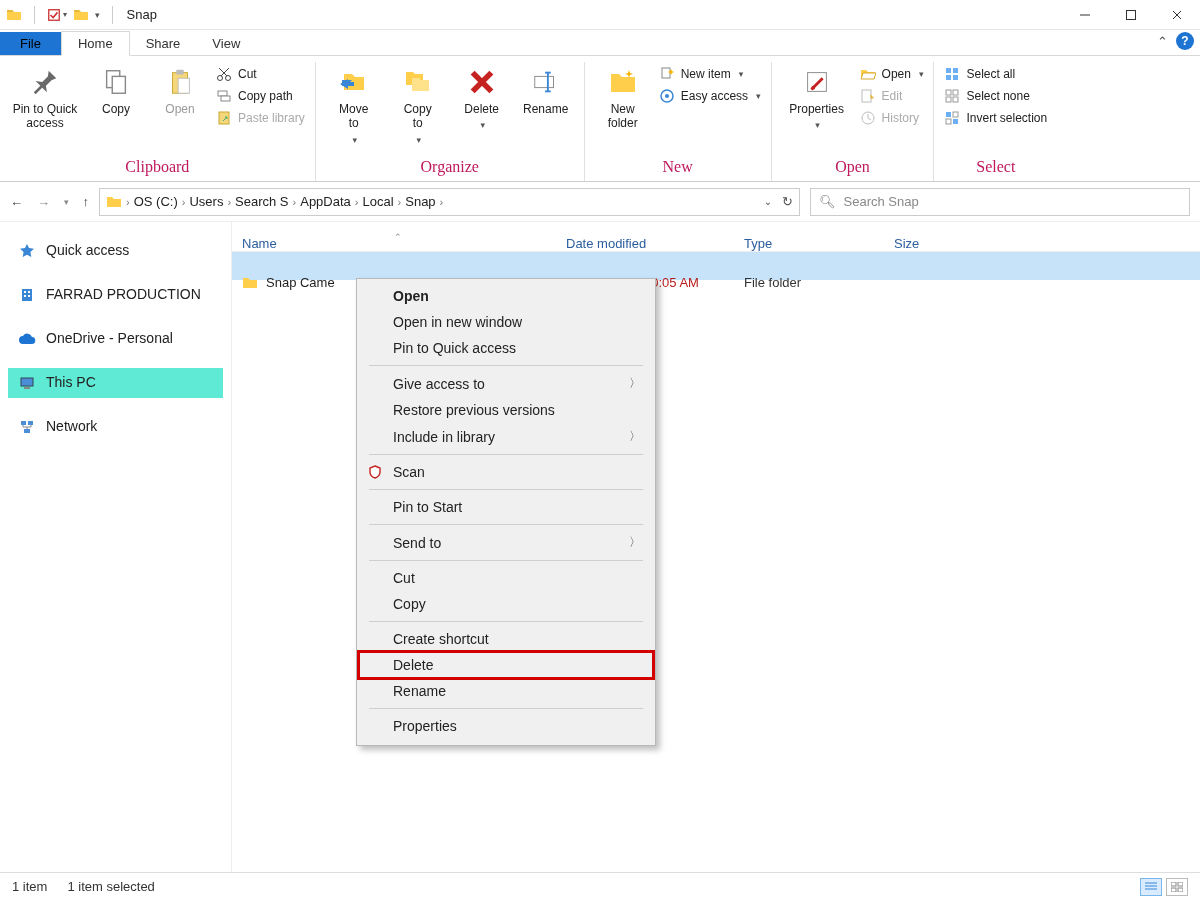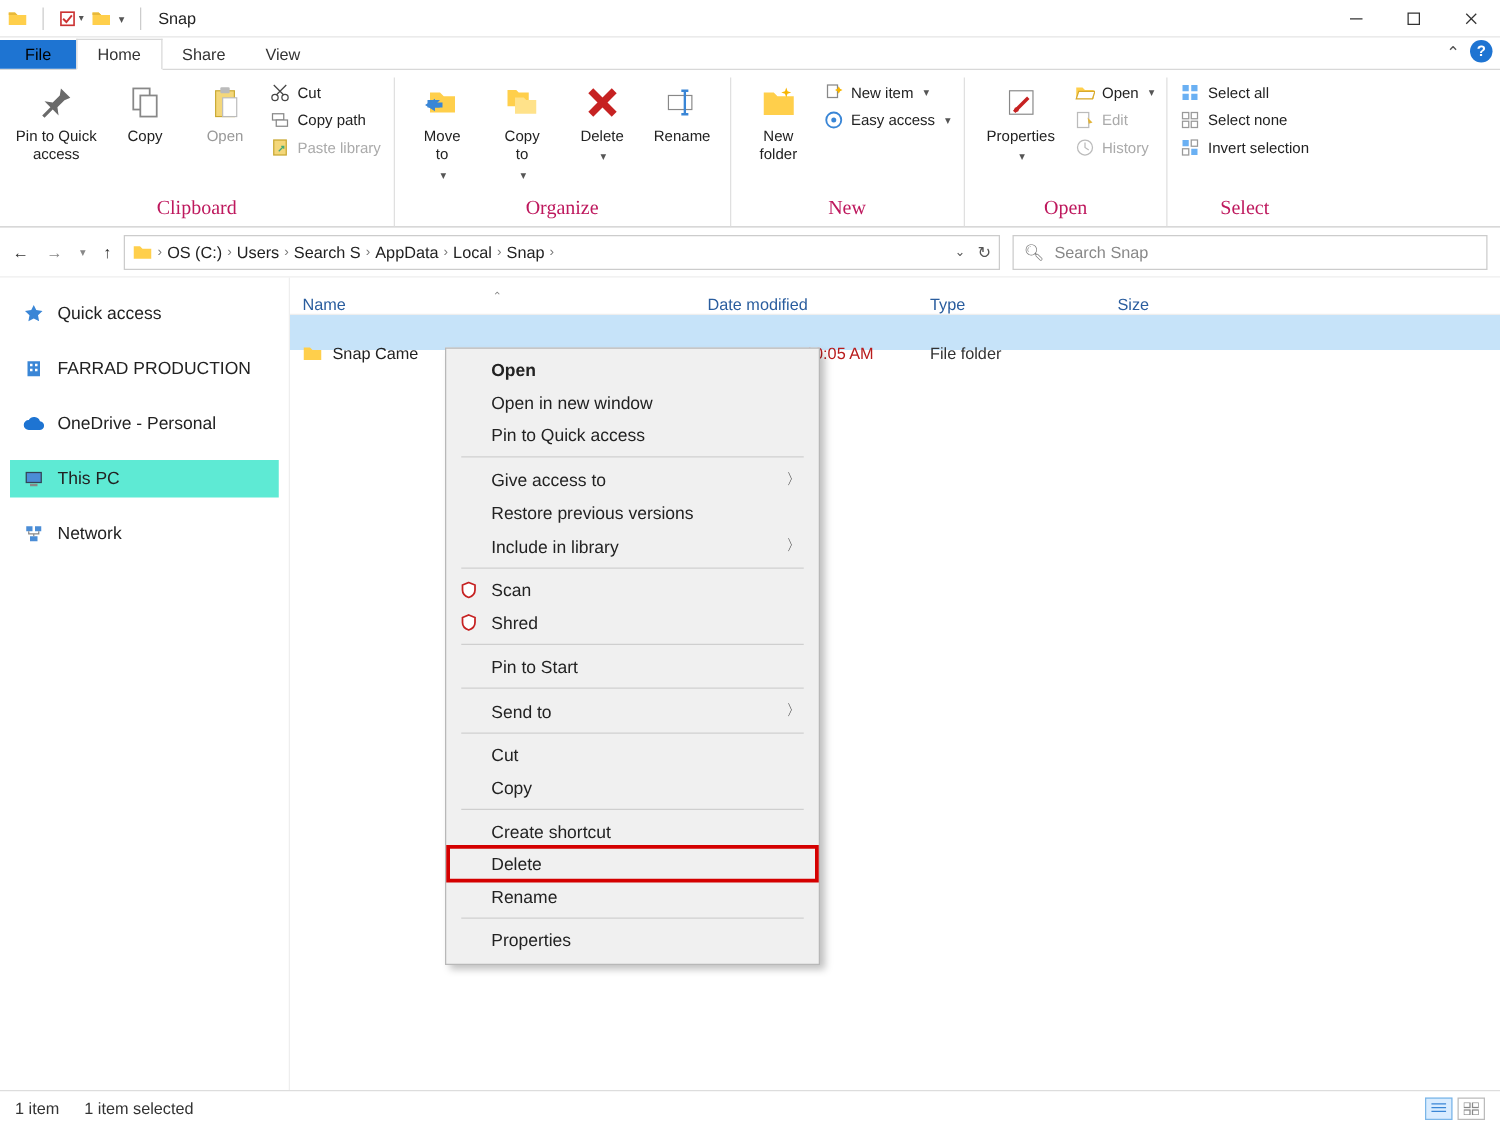--- a/index.html
+++ b/index.html
@@ -586,28 +586,20 @@
     </div>
   <div class="ctx-sep"></div>
   <div class="ctx-item">
       <span class="cico">
         <svg width="14" height="14" viewBox="0 0 14 14">
           <path d="M7 1l5 2v4c0 3-2 5-5 6-3-1-5-3-5-6V3z" fill="#fff" stroke="#c62222" stroke-width="1.4"></path>
         </svg>
       </span>
       <span>Scan</span>
     </div>
-  <div class="ctx-item">
-      <span class="cico">
-        <svg width="14" height="14" viewBox="0 0 14 14">
-          <path d="M7 1l5 2v4c0 3-2 5-5 6-3-1-5-3-5-6V3z" fill="#fff" stroke="#c62222" stroke-width="1.4"></path>
-        </svg>
-      </span>
-      <span>Shred</span>
-    </div>
   <div class="ctx-sep"></div>
   <div class="ctx-item">Pin to Start</div>
   <div class="ctx-sep"></div>
   <div class="ctx-item">
       <span>Send to</span>
       <span class="arrow">〉</span>
     </div>
   <div class="ctx-sep"></div>
   <div class="ctx-item">Cut</div>
   <div class="ctx-item">Copy</div>

